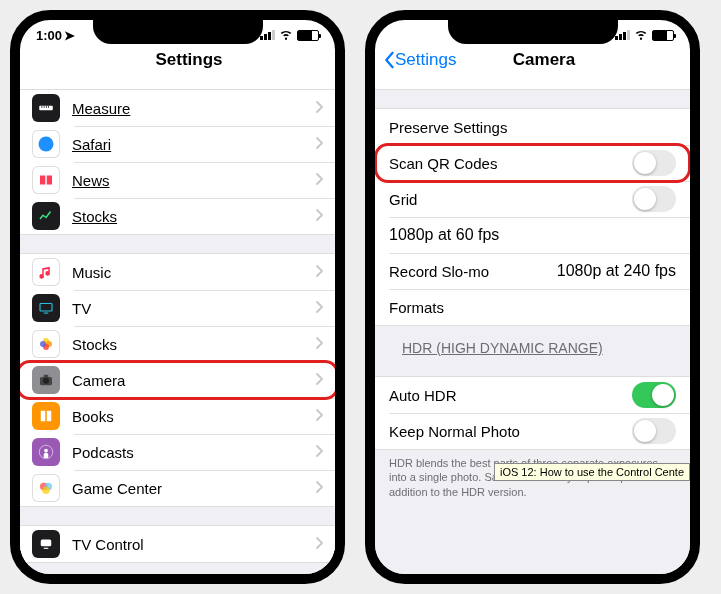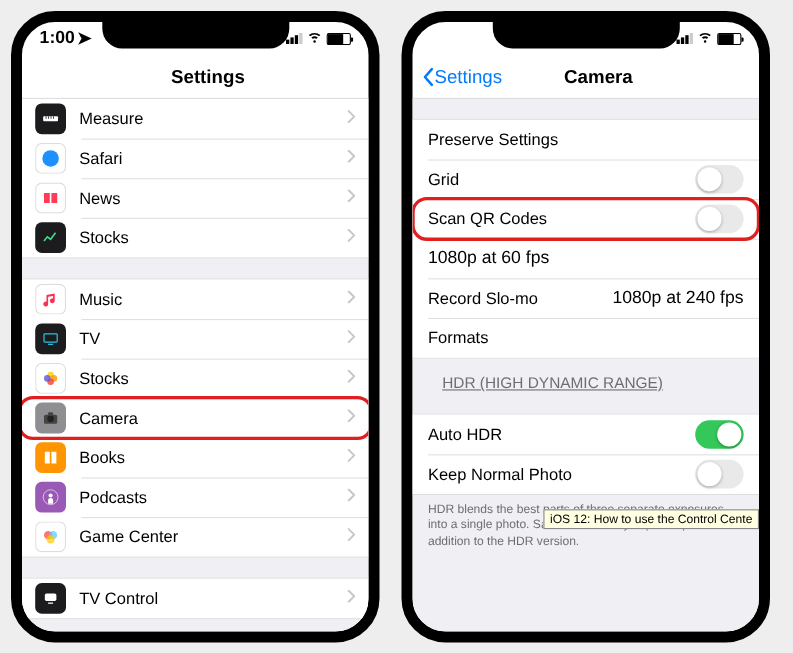--- a/index.html
+++ b/index.html
@@ -1,36 +1,36 @@
 <!DOCTYPE html>
 <html><head>
 <meta charset="utf-8">
 <style>
   * { box-sizing: border-box; margin: 0; padding: 0; }
   body { background: #eee; font-family: -apple-system, Helvetica, Arial, sans-serif; display:flex; gap:20px; padding:10px; }
   .phone { width: 335px; height: 574px; background:#fff; border: 10px solid #000; border-radius: 40px; position:relative; overflow:hidden; }
   .notch { position:absolute; top:-2px; left:50%; transform:translateX(-50%); width:170px; height:26px; background:#000; border-bottom-left-radius:18px; border-bottom-right-radius:18px; z-index:10;}
-  .statusbar { height:30px; display:flex; justify-content:space-between; align-items:center; padding:0 16px; font-size:16px; font-weight:600;}
+  .statusbar { height:30px; display:flex; justify-content:space-between; align-items:center; padding:0 16px; font-size:13px; font-weight:600;}
   .sb-left { display:flex; align-items:center; gap:2px;}
   .sb-right { display:flex; align-items:center; gap:4px;}
   .sb-sig { display:flex; align-items:flex-end; gap:1px;}
   .sb-sig span{ width:3px; background:#000; }
   .sb-sig span:nth-child(1){height:4px;} .sb-sig span:nth-child(2){height:6px;}
   .sb-sig span:nth-child(3){height:8px;} .sb-sig span:nth-child(4){height:10px; background:#ccc;}
   .wifi svg{width:14px;height:14px;}
   .battery { width:22px; height:11px; border:1px solid #000; border-radius:2px; position:relative;}
   .battery::after{content:"";position:absolute;right:-3px;top:3px;width:2px;height:4px;background:#000;border-radius:0 1px 1px 0;}
   .battery .fill{height:100%; background:#000;}
-  .navbar { height:40px; position:relative; display:flex; align-items:center; justify-content:center; border-bottom:1px solid #ddd;padding-left:23px;}
+  .navbar { height:40px; position:relative; display:flex; justify-content:center; border-bottom:1px solid #ddd;padding-left:23px;}
   .nav-title { font-size:17px; font-weight:600;}
   .nav-back { position:absolute; left:8px; display:flex; align-items:center; color:#007aff; font-size:17px;}
   .nav-back svg{width:12px;height:18px;}
   .content { height:calc(100% - 70px); overflow:hidden; background:#efeff4;}
   .group { margin-top:18px; background:#fff; border-top:1px solid #ddd; border-bottom:1px solid #ddd;}
-  .group.first { margin-top:0; border-top:none;}
+  .group.first { margin-top:0; border-top:none;text-decoration:underline;}
   .row { display:flex; align-items:center; height:36px; padding:0 12px 0 12px; position:relative;}
   .row + .row::before { content:""; position:absolute; left:54px; right:0; top:0; height:1px; background:#e0e0e0;}
   .row .icon { width:28px; height:28px; border-radius:6px; margin-right:12px; display:flex; align-items:center; justify-content:center; flex-shrink:0;}
   .row .label { flex:1; font-size:15px; color:#000;}
   .row .chevron svg{width:8px;height:12px;}
   .row .chevron path{stroke:#c7c7cc;}
   .toggle { width:44px; height:26px; border-radius:13px; background:#e9e9ea; position:relative;}
   .toggle.on { background:#34c759;}
   .toggle .knob{position:absolute;top:2px;width:22px;height:22px;border-radius:50%;background:#fff;box-shadow:0 1px 3px rgba(0,0,0,.3);}
   .toggle.off .knob{left:2px;}
@@ -262,34 +262,34 @@
     <div class="nav-title">Camera</div>
   </div>
   <div class="content">
     <div class="group" id="rg1" style="position:relative;">
         <div class="crow">
           <span class="label">Preserve Settings</span>
           <span class="chevron"><svg viewBox="0 0 8 12">
               <path d="M2 1l5 5-5 5" stroke="#c7c7cc" stroke-width="1.8" fill="none" stroke-linecap="round" stroke-linejoin="round"></path>
             </svg></span>
         </div>
-        <div class="crow">
-          <span class="label">Grid</span>
-          <div class="toggle off">
-            <div class="knob"></div>
-          </div>
-        </div>
         <div class="crow" style="position: relative;">
           <span class="label">Scan QR Codes</span>
           <div class="toggle off">
             <div class="knob"></div>
           </div>
           <div class="highlight" style="left:-1px;right:-1px;top:-2px;bottom:-2px;"></div>
         </div>
         <div class="crow">
+          <span class="label">Grid</span>
+          <div class="toggle off">
+            <div class="knob"></div>
+          </div>
+        </div>
+        <div class="crow">
           <span class="detail">1080p at 60 fps</span>
           <span class="chevron"><svg viewBox="0 0 8 12">
               <path d="M2 1l5 5-5 5" stroke="#c7c7cc" stroke-width="1.8" fill="none" stroke-linecap="round" stroke-linejoin="round"></path>
             </svg></span>
         </div>
         <div class="crow">
           <span class="label">Record Slo-mo</span>
           <span class="detail">1080p at 240 fps</span>
           <span class="chevron"><svg viewBox="0 0 8 12">
               <path d="M2 1l5 5-5 5" stroke="#c7c7cc" stroke-width="1.8" fill="none" stroke-linecap="round" stroke-linejoin="round"></path>

